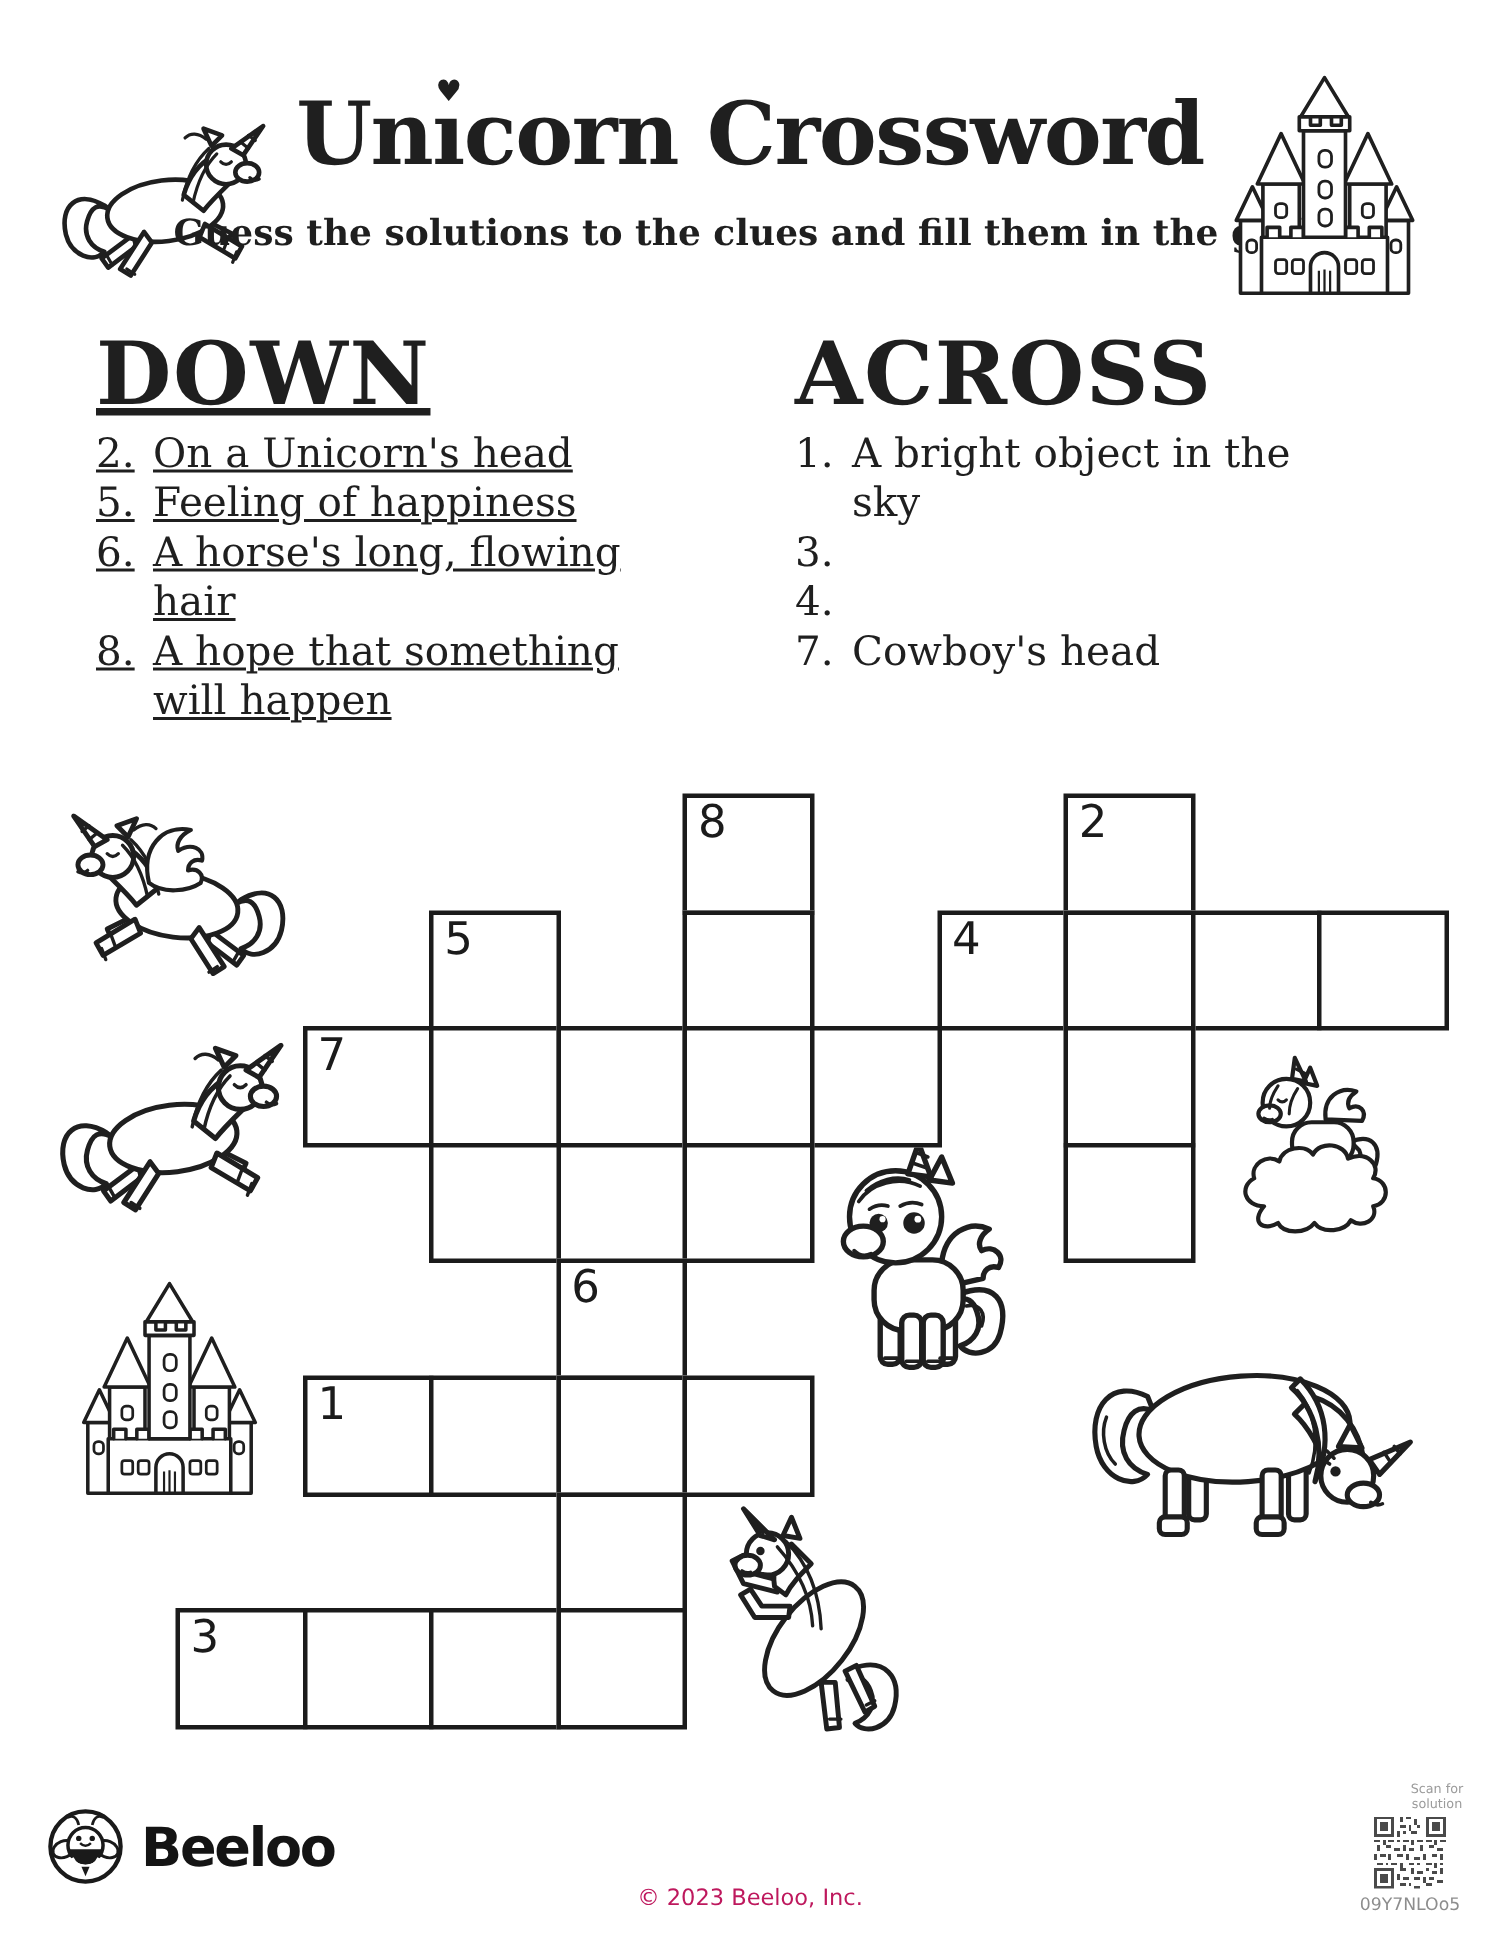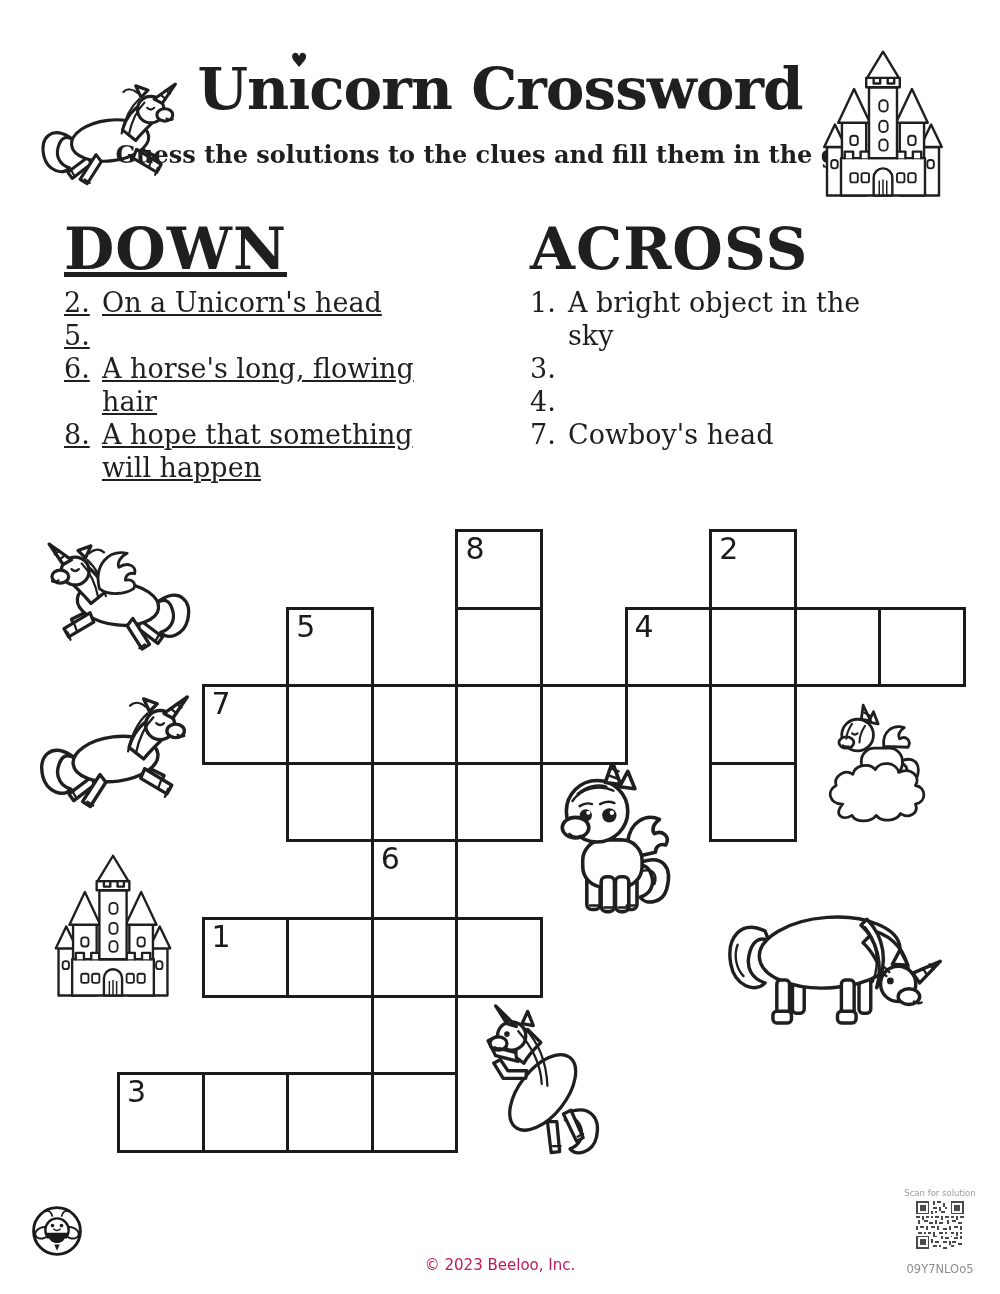--- a/index.html
+++ b/index.html
@@ -27,22 +27,22 @@
            font-size:30px;line-height:1;color:#1b1b1b;}
   
   .illus svg{display:block;width:100%;height:100%;}
   
   #brand-word{font-family:"DejaVu Sans",sans-serif;font-weight:bold;font-size:36px;
               letter-spacing:-1.5px;color:#141414;}
   #copyright{left:0;top:1256px;width:1000px;text-align:center;
              font-family:"DejaVu Sans",sans-serif;font-size:15px;color:#be185d;}
   #qr-block{left:902px;top:1188px;width:76px;text-align:center;
             font-family:"DejaVu Sans",sans-serif;color:#9b9b9b;}
-  #qr-caption{font-size:8.5px;margin-bottom:3px;}
-  #qr-code-text{font-size:11.5px;margin-top:13px;color:#8d8d8d;}
+  #qr-caption{font-size:8.5px;margin-bottom:3px;margin-left:36px;}
+  #qr-code-text{font-size:11.5px;margin-top:3px;color:#8d8d8d;}
 </style>
 </head>
 <body>
 
 <div id="page">
 
   <svg width="0" height="0" style="position:absolute" aria-hidden="true">
     <defs>
       <symbol id="sym-leap" viewBox="0 0 170 132">
         <g fill="#fff" stroke="#1f1f1f" stroke-width="3.5" stroke-linejoin="round" stroke-linecap="round">
@@ -237,20 +237,21 @@
 
   <div id="down-col" class="abs">
     <h2 class="clue-head">DOWN</h2>
     <ul class="clue-list">
       <li>
         <span class="clue-num">2.</span>
         <span class="clue-txt">On a Unicorn's head</span>
         </li>
       <li>
         <span class="clue-num">5.</span>
+        <span class="clue-txt">Feeling of happiness</span>
         </li>
       <li>
         <span class="clue-num">6.</span>
         <span class="clue-txt">A horse's long, flowing hair</span>
         </li>
       <li>
         <span class="clue-num">8.</span>
         <span class="clue-txt">A hope that something will happen</span>
         </li>
     </ul>
@@ -380,20 +381,21 @@
       <ellipse cx="46" cy="32" rx="8.5" ry="6" transform="rotate(22 46 32)" fill="#fff" stroke="#1a1a1a" stroke-width="2.2"></ellipse>
       <circle cx="30" cy="29" r="13" fill="#fff" stroke="#1a1a1a" stroke-width="2.6"></circle>
       <path d="M17.4,32 h25.2 a12.7,12.7 0 0 1 -25.2,0 Z" fill="#1a1a1a"></path>
       <path d="M20,38.5 a11,11 0 0 0 20,0" fill="none" stroke="#fff" stroke-width="2.6"></path>
       <path d="M27,45 L30,52 L33,45 Z" fill="#1a1a1a"></path>
       <circle cx="25" cy="24" r="2" fill="#1a1a1a"></circle>
       <circle cx="35" cy="24" r="2" fill="#1a1a1a"></circle>
       <path d="M26,27.5 q4,4 8,0" fill="none" stroke="#1a1a1a" stroke-width="1.8"></path>
     </svg>
   </div>
+  <div class="abs" id="brand-word" style="left:94px;top:1212px">Beeloo</div>
 
   <div id="copyright" class="abs">© 2023 Beeloo, Inc.</div>
 
   <div id="qr-block" class="abs">
     <div id="qr-caption">Scan for solution</div>
     <svg width="48" height="48" viewBox="0 0 25 25" shape-rendering="crispEdges" style="display:block;margin:0 auto">
       <rect width="25" height="25" fill="#fff"></rect>
       <g fill="#4a4a4a">
         <rect x="0" y="0" width="7" height="7"></rect>
           <rect x="1" y="1" width="5" height="5" fill="#fff"></rect>

